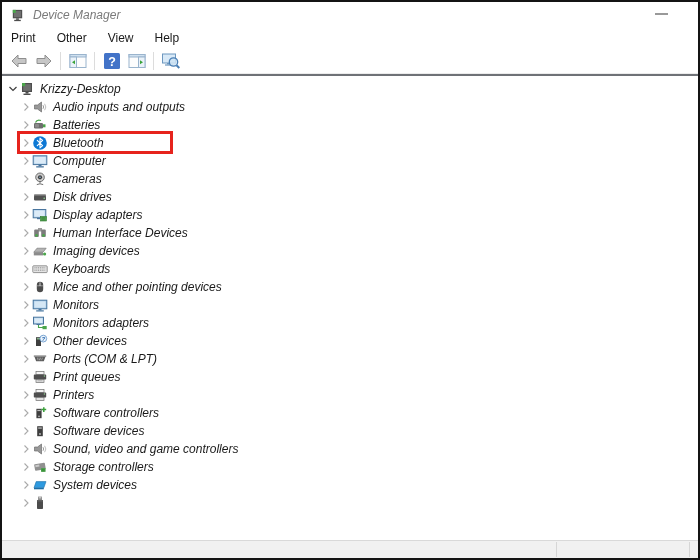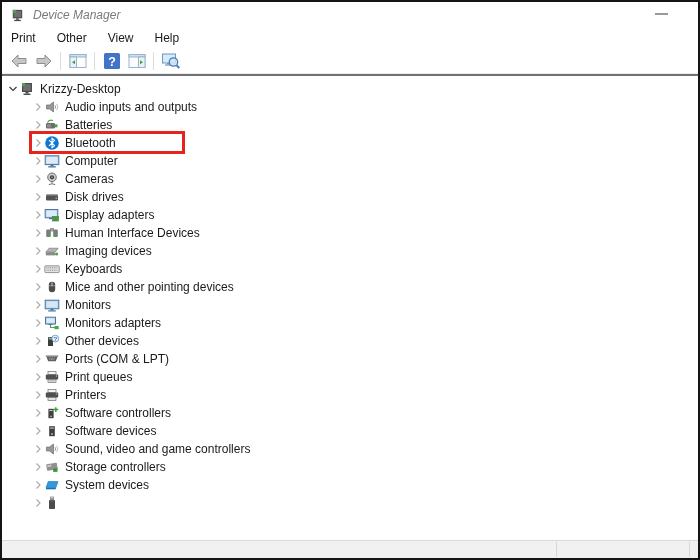--- a/index.html
+++ b/index.html
@@ -21,24 +21,24 @@
 
   
   .toolbar { height:26px; flex:0 0 26px; display:flex; align-items:center; padding-left:4px; background:#fff; border-bottom:1px solid #ececec; }
   .tb-btn { width:25px; height:24px; display:flex; align-items:center; justify-content:center; }
   .tb-btn svg { width:20px; height:20px; display:block; }
   .tb-sep { width:1px; height:18px; background:#dcdcdc; margin:0 4px; }
 
   .content-divider { height:2px; flex:0 0 2px; background:#6f7277; }
 
   
-  .tree { flex:1 1 auto; overflow:hidden; background:#fff; padding-top:4px; position:relative; }
+  .tree { flex:1 1 auto; overflow:hidden; background:#fff; padding-top:4px; position:relative;font-style:italic; }
   .trow { height:18px; display:flex; align-items:center; position:relative; font-size:12px; color:#1a1a1a; cursor:default; }
   .trow.root { padding-left:4px; }
-  .trow.child { padding-left:17px;margin-left:12px; }
+  .trow.child { padding-left:17px; }
   .chev { width:13px; height:12px; display:flex; align-items:center; justify-content:center; flex:0 0 13px; }
   .ticon { width:16px; height:16px; flex:0 0 16px; margin-right:5px; display:flex; align-items:center; justify-content:center; }
   .ticon svg { width:16px; height:16px; display:block; }
   .tlabel { white-space:nowrap; }
   .hl-box { position:absolute; left:15px; top:-3px; width:156px; height:23px;
             border:3px solid #e6231d; pointer-events:none; z-index:3; }
 
   
   .statusbar { height:18px; flex:0 0 18px; background:#f1f1f1; border-top:1px solid #d9d9d9; position:relative; }
   .sb-sep { position:absolute; top:1px; bottom:1px; width:1px; background:#d6d6d6; }

